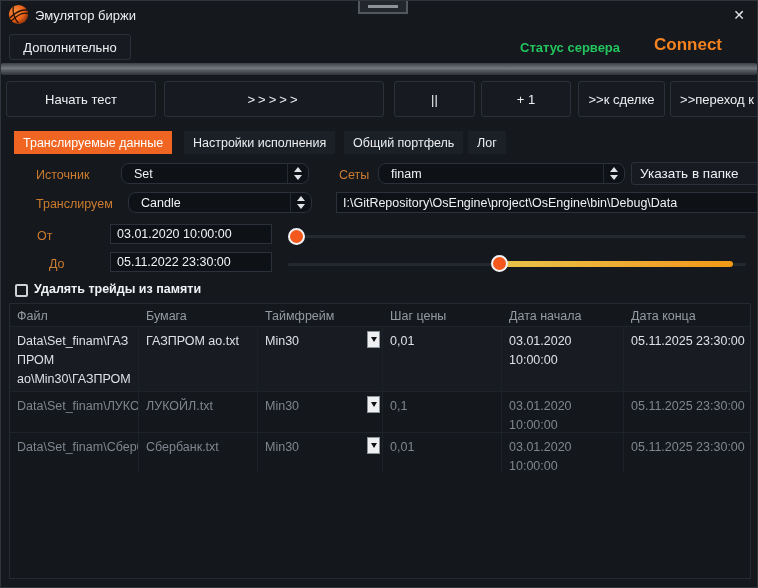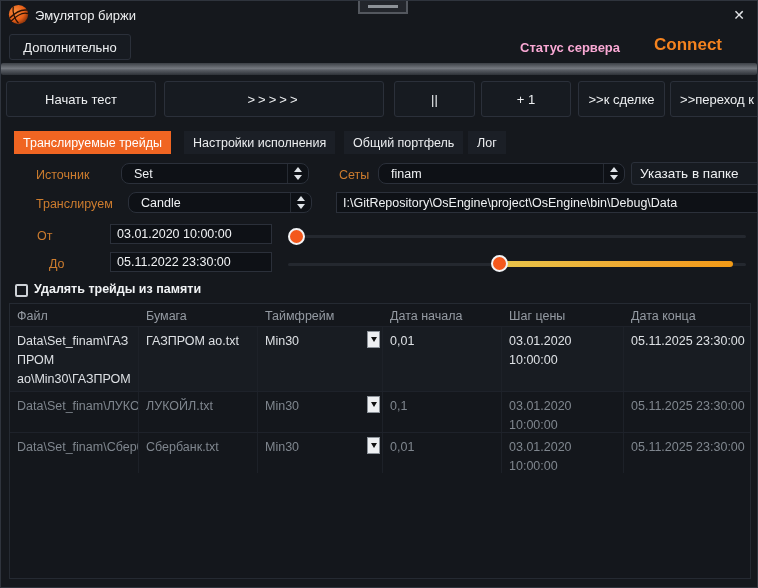--- a/index.html
+++ b/index.html
@@ -15,21 +15,21 @@
   .win-title { position:absolute; left:34px; top:7px; font-size:13px; color:#eceef0; }
   .top-handle { position:absolute; left:357px; top:-4px; width:50px; height:17px;
     background:#23262c; border:2px solid #53575e; }
   .top-handle .bar { margin:6px auto 0; width:30px; height:3px; background:#8d9298; }
   .close-x { position:absolute; right:9px; top:5px; width:18px; height:18px; font-size:14px;
     color:#e3e5e8; text-align:center; line-height:18px; cursor:pointer; }
   
   .btn { background:#171b21; border:1px solid #2b303a; border-radius:3px; color:#eef0f2;
     display:flex; align-items:center; justify-content:center; font-size:13px; cursor:pointer; }
   .btn-additional { position:absolute; left:8px; top:33px; width:122px; height:26px; }
-  .status-label { position:absolute; left:519px; top:39px; font-size:13px; font-weight:bold; color:#f9a8d4; }
+  .status-label { position:absolute; left:519px; top:39px; font-size:13px; font-weight:bold; color:#22c55e; }
   .connect-btn { position:absolute; left:653px; top:34px; font-size:17px; font-weight:bold; color:#f5831f; cursor:pointer; }
   
   .gray-bar { position:absolute; left:0; right:0; top:62px; height:12px; border-radius:2px;
     background:linear-gradient(180deg,#3c4046 0%,#74787f 45%,#585c63 60%,#2e3238 100%); }
   
   .tbtn { position:absolute; top:80px; height:36px; }
   
   .tab { position:absolute; top:130px; height:23px; display:flex; align-items:center;
     padding:0 9px; font-size:12.5px; background:#1b1f26; color:#eceef0; cursor:pointer; }
   .tab.active { background:#f06522; color:#fff; }
@@ -102,21 +102,21 @@
 
   <div class="gray-bar"></div>
 
   <div class="btn tbtn" style="left:5px;width:150px;">Начать тест</div>
   <div class="btn tbtn" style="left:163px;width:220px;letter-spacing:3px;">&gt;&gt;&gt;&gt;&gt;</div>
   <div class="btn tbtn" style="left:393px;width:81px;">||</div>
   <div class="btn tbtn" style="left:480px;width:90px;">+ 1</div>
   <div class="btn tbtn" style="left:577px;width:87px;">&gt;&gt;к сделке</div>
   <div class="btn tbtn" style="left:669px;width:94px;">&gt;&gt;переход к</div>
 
-  <div class="tab active" style="left:13px;">Транслируемые трейды</div>
+  <div class="tab active" style="left:13px;">Транслируемые данные</div>
   <div class="tab" style="left:183px;">Настройки исполнения</div>
   <div class="tab" style="left:343px;">Общий портфель</div>
   <div class="tab" style="left:467px;">Лог</div>
 
   <div class="flabel" style="left:35px;top:167px;">Источник</div>
   <div class="field cb" style="left:120px;top:162px;width:188px;height:21px;">
     <span class="val">Set</span>
     <span class="spin">
         <span class="tri-up"></span>
         <span class="tri-down"></span>
@@ -154,22 +154,22 @@
   <div class="thumb" style="left:490px;top:254px;"></div>
 
   <div class="chk"></div>
   <div class="chk-label">Удалять трейды из памяти</div>
 
   <div class="grid">
     <div class="trow thead">
       <div class="tcell">Файл</div>
       <div class="tcell">Бумага</div>
       <div class="tcell">Таймфрейм</div>
+      <div class="tcell">Шаг цены</div>
       <div class="tcell">Дата начала</div>
-      <div class="tcell">Шаг цены</div>
       <div class="tcell">Дата конца</div>
     </div>
 
     <div class="trow drow first">
       <div class="tcell filecell">Data\Set_finam\ГАЗПРОМ ao\Min30\ГАЗПРОМ ao.txt</div>
       <div class="tcell">ГАЗПРОМ ao.txt</div>
       <div class="tcell">
         <span>Min30</span>
         <span class="ddbtn">
             <span class="t"></span>

